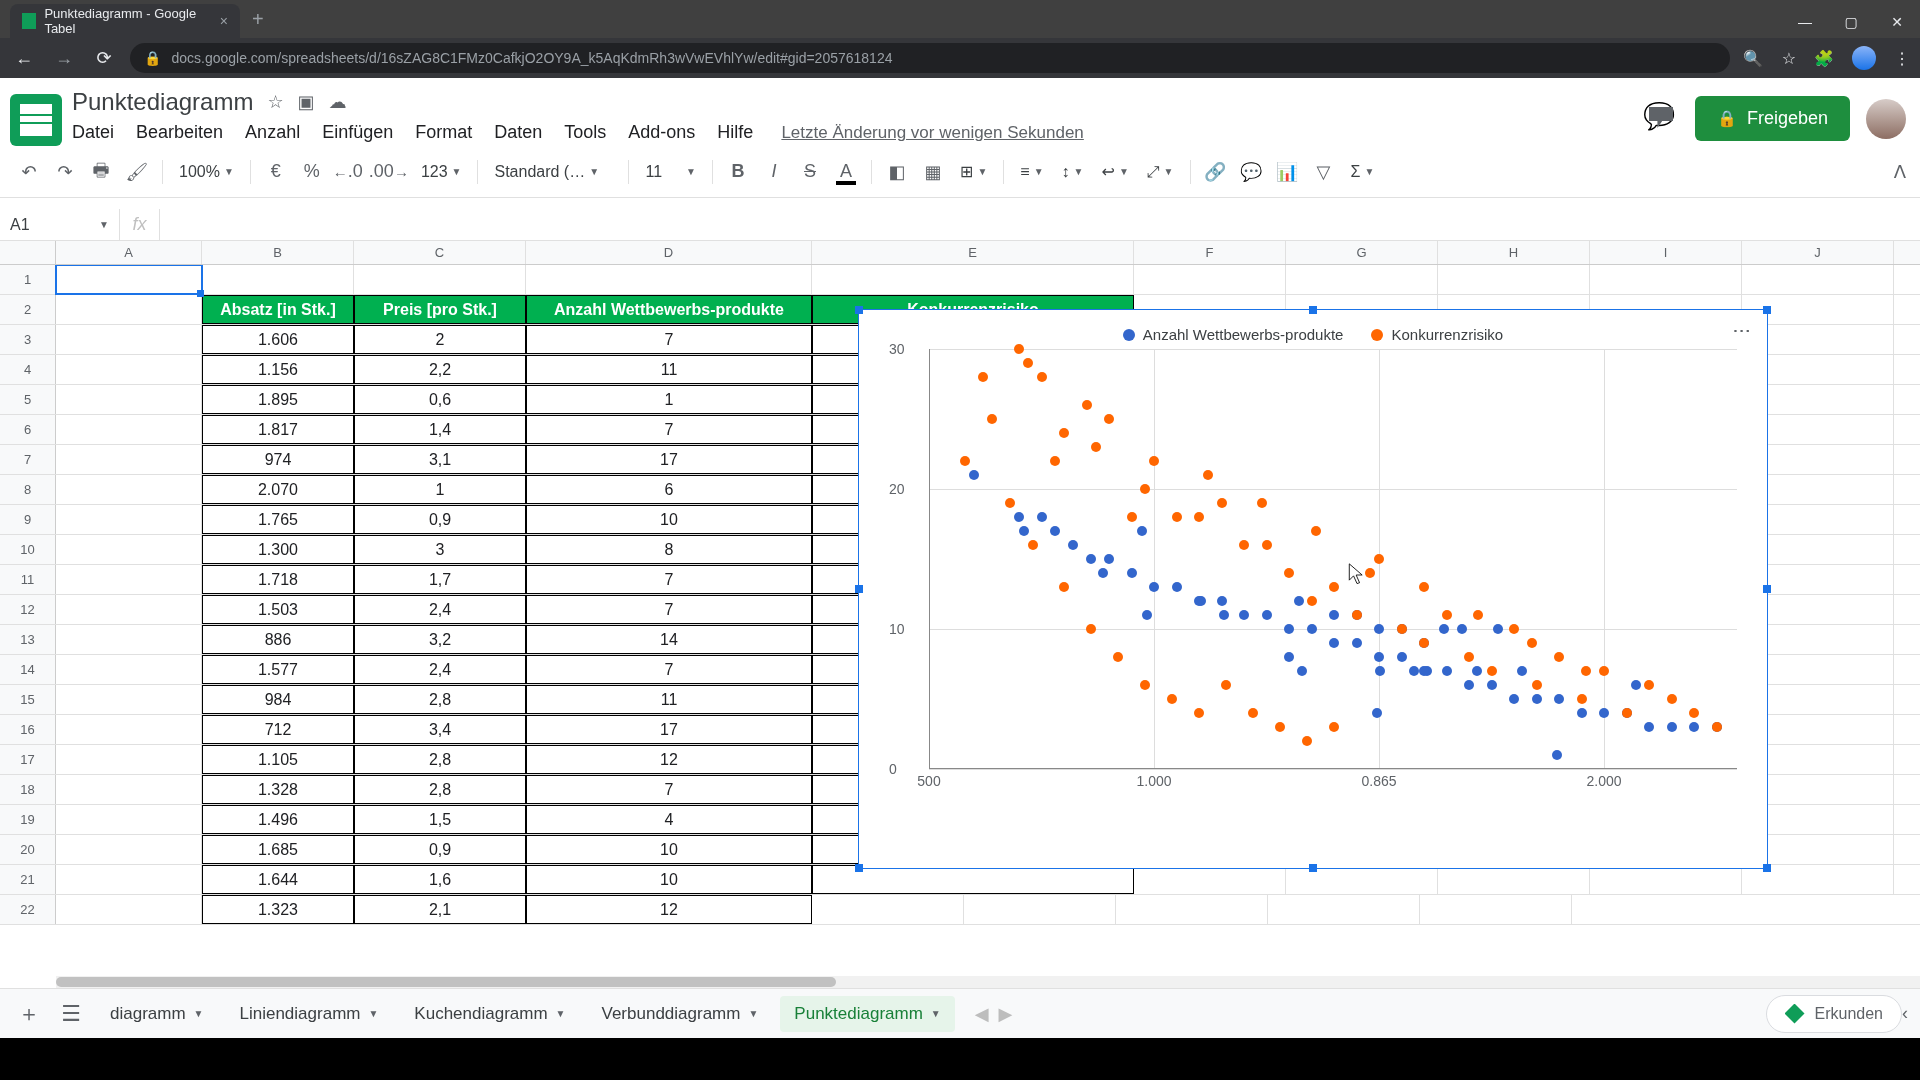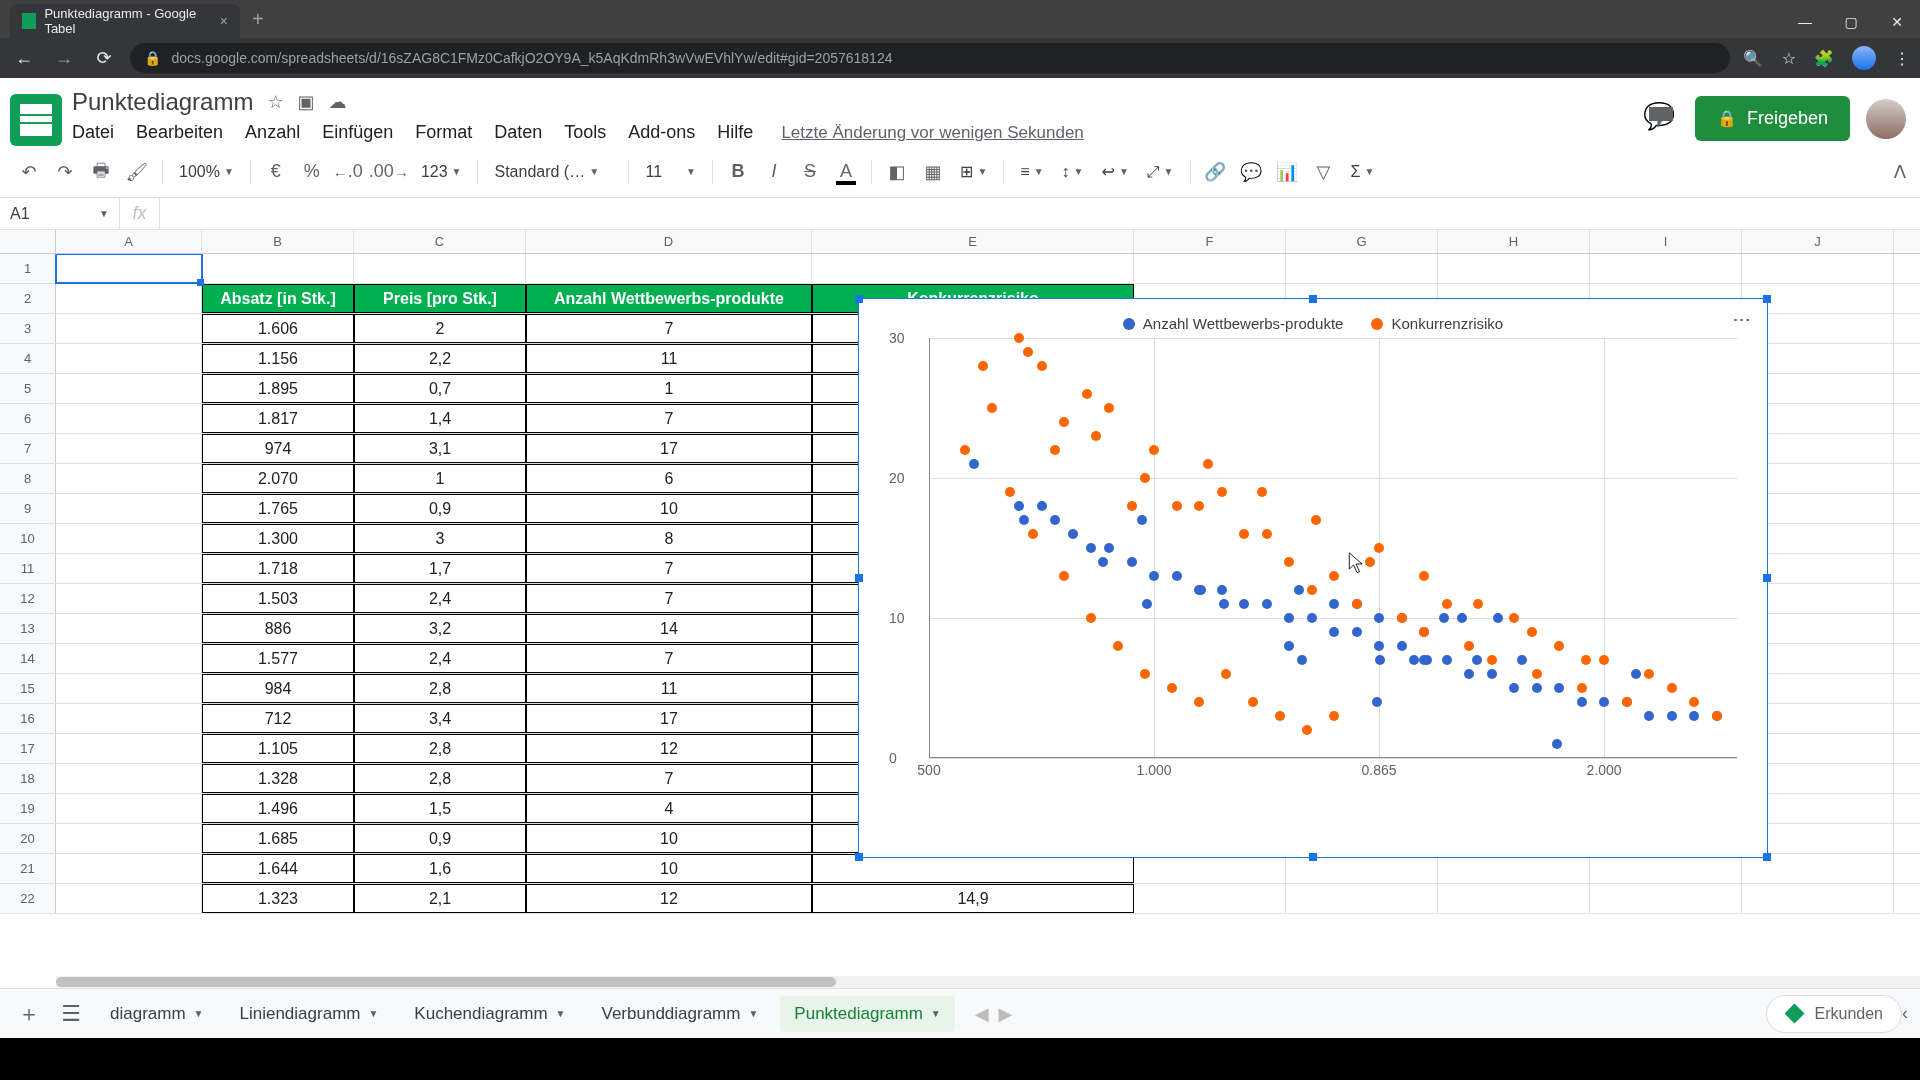--- a/index.html
+++ b/index.html
@@ -38,21 +38,21 @@
   .share .lock { font-size: 16px; }
   .avatar { width: 40px; height: 40px; border-radius: 50%; background: linear-gradient(#d7ccc8,#8d6e63); }
   .toolbar { display: flex; align-items: center; padding: 6px 14px; gap: 6px; border-bottom: 1px solid #e0e0e0; height: 52px; }
   .tbtn { color: #5f6368; font-size: 18px; min-width: 30px; height: 30px; display: flex; align-items: center; justify-content: center; border-radius: 4px; }
   .tsep { width: 1px; height: 24px; background: #e0e0e0; margin: 0 4px; }
   .tsel { display: flex; align-items: center; gap: 4px; color: #3c4043; font-size: 16px; padding: 0 6px; }
   .tsel .arr { color: #5f6368; font-size: 10px; }
   .color-A { position: relative; }
   .color-A::after { content: ""; position: absolute; bottom: 2px; left: 5px; right: 5px; height: 4px; background: #000; }
   .chev { margin-left: auto; color: #5f6368; font-size: 18px; }
-  .fxbar { display: flex; align-items: flex-end; height: 32px; border-bottom: 1px solid #e0e0e0; }
+  .fxbar { display: flex; align-items: flex-end; height: 32px; border-bottom: 1px solid #e0e0e0; margin-top: 11px; }
   .namebox { width: 120px; padding: 0 10px; font-size: 16px; color: #3c4043; display: flex; align-items: center; border-right: 1px solid #e0e0e0; height: 100%; }
   .namebox .arr { margin-left: auto; font-size: 10px; color: #5f6368; }
   .fx { width: 40px; text-align: center; font-style: italic; color: #c0c0c0; font-size: 18px; border-right: 1px solid #e0e0e0; height: 100%; display: flex; align-items: center; justify-content: center; }
   .grid-wrap { flex: 1; position: relative; overflow: hidden; }
   .colhdr { display: flex; position: absolute; top: 0; left: 0; right: 0; height: 24px; background: #f8f9fa; border-bottom: 1px solid #ccc; font-size: 13px; color: #5f6368; }
   .corner { width: 56px; border-right: 1px solid #ccc; background: #f8f9fa; }
   .ch { border-right: 1px solid #e0e0e0; display: flex; align-items: center; justify-content: center; }
   .rows { position: absolute; top: 24px; left: 0; right: 0; bottom: 12px; overflow-y: hidden; }
   .row { display: flex; height: 30px; border-bottom: 1px solid #e0e0e0; }
   .rh { width: 56px; background: #f8f9fa; border-right: 1px solid #ccc; display: flex; align-items: center; justify-content: center; font-size: 13px; color: #5f6368; }
@@ -303,21 +303,21 @@
           <div class="cell wF"></div>
           <div class="cell wG"></div>
           <div class="cell wH"></div>
           <div class="cell wI"></div>
           <div class="cell wJ"></div>
         </div>
         <div class="row">
           <div class="rh">5</div>
           <div class="cell wA"></div>
           <div class="cell wB bord">1.895</div>
-          <div class="cell wC bord">0,7</div>
+          <div class="cell wC bord">0,6</div>
           <div class="cell wD bord">1</div>
           <div class="cell wE bord"></div>
           <div class="cell wF"></div>
           <div class="cell wG"></div>
           <div class="cell wH"></div>
           <div class="cell wI"></div>
           <div class="cell wJ"></div>
         </div>
         <div class="row">
           <div class="rh">6</div>
@@ -526,21 +526,20 @@
           <div class="cell wH"></div>
           <div class="cell wI"></div>
           <div class="cell wJ"></div>
         </div>
         <div class="row">
           <div class="rh">22</div>
           <div class="cell wA"></div>
           <div class="cell wB bord">1.323</div>
           <div class="cell wC bord">2,1</div>
           <div class="cell wD bord">12</div>
-          <div class="cell wE bord">14,9</div>
           <div class="cell wF"></div>
           <div class="cell wG"></div>
           <div class="cell wH"></div>
           <div class="cell wI"></div>
           <div class="cell wJ"></div>
         </div>
       </div>
     <div class="hscroll">
         <div class="thumb"></div>
       </div>

